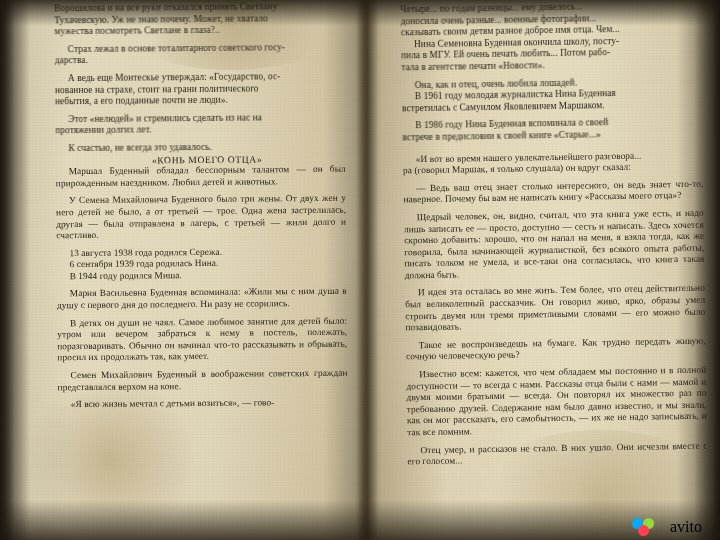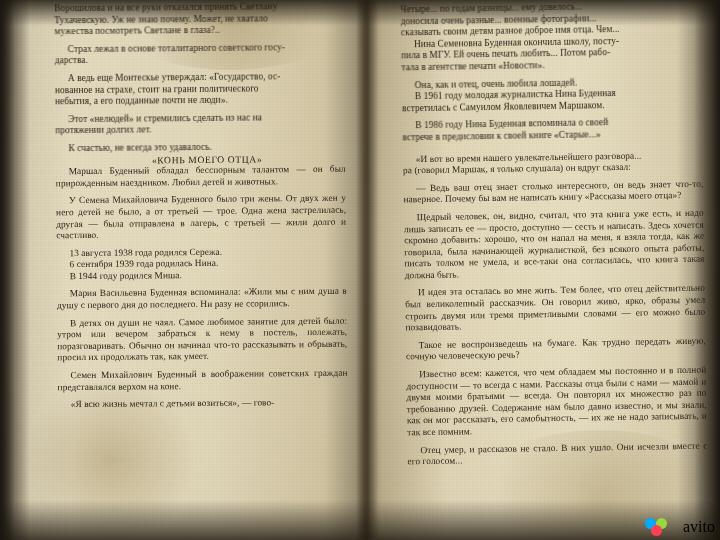--- a/index.html
+++ b/index.html
@@ -69,21 +69,21 @@
   .col p{margin:0;text-indent:13px;}
   .col p.noind{text-indent:0;}
   .chapter{
     text-align:center;text-indent:0;margin:16px 0 12px 0;
     font-size:9.6px;letter-spacing:.6px;
   }
   .gap-s{height:6px;}
   .gap-m{height:10px;}
   .blur-soft{filter:blur(0.25px);}
   .blur-more{filter:blur(0.5px);}
-  .avito-wrap{position:absolute;right:5px;bottom:4px;display:flex;align-items:flex-start;}
+  .avito-wrap{position:absolute;right:18px;bottom:4px;display:flex;align-items:flex-start;}
   .avito-logo{position:relative;width:34px;height:18px;margin-right:4px;}
   .c1,.c2,.c3{position:absolute;border-radius:50%;}
   .c1{width:11px;height:11px;background:#00aaff;left:0;top:0;}
   .c2{width:11px;height:11px;background:#97d93a;left:11px;top:0;}
   .c3{width:11px;height:11px;background:#ff4053;left:5.5px;top:7px;}
 </style>
 </head>
 <body>
 
 <div class="page">

